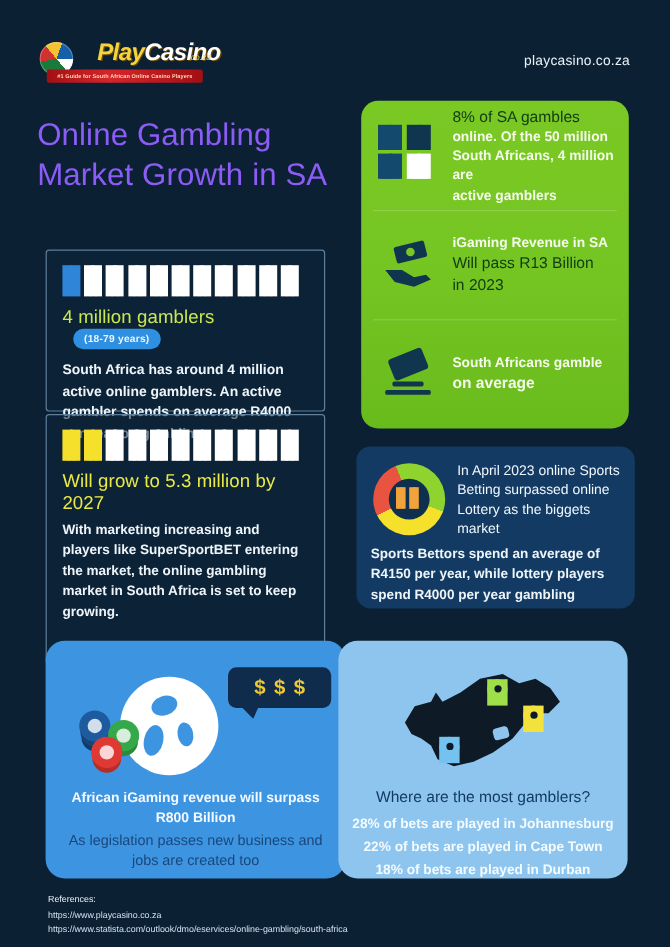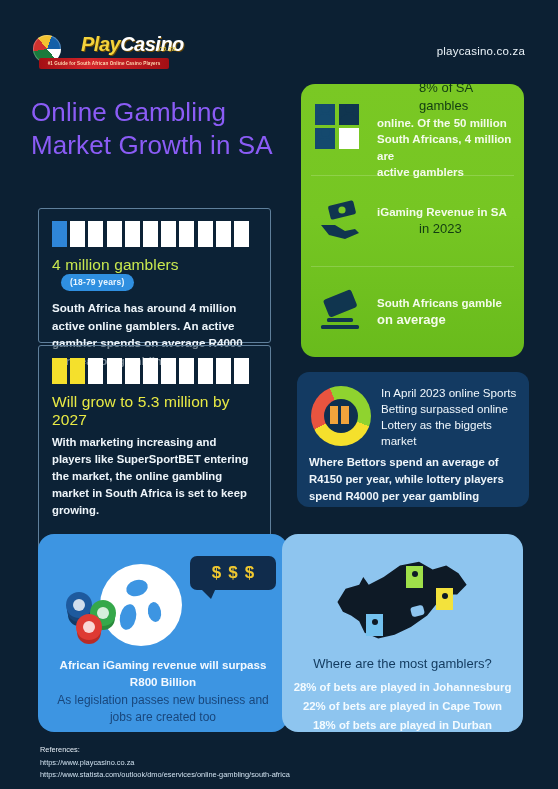--- a/index.html
+++ b/index.html
@@ -64,21 +64,21 @@
     overflow:hidden;
   }
   .green-row{ position:relative; height:91px; }
   .green-row + .green-row::before{
     content:""; position:absolute; left:10px; right:10px; top:0; height:1px;
     background:rgba(255,255,255,.18);
   }
   .green-icon{ position:absolute; left:14px; top:50%; transform:translateY(-50%); width:52px; height:52px; }
   .green-txt{ position:absolute; left:76px; right:8px; top:50%; transform:translateY(-50%); }
   .green-txt .l1{ font-size:11.5px; font-weight:bold; color:#f4fbea; line-height:1.42; }
-  .green-txt .l2{ font-size:13px; color:#123c12; line-height:1.4;margin-left:42px; }
+  .green-txt .l2{ font-size:13px; color:#123c12; line-height:1.4; }
   .green-txt .l3{ font-size:13px; font-weight:bold; color:#f4fbea; line-height:1.42; }
   .green-txt .big{ font-size:13.5px; color:#123c12; }
 
   .ppl{ position:relative; width:52px; height:46px; }
   .ppl i{ position:absolute; width:20px; height:21px; display:block; }
   .ppl i::before{ content:""; position:absolute; left:5.5px; top:0; width:9px; height:9px; border-radius:50%; background:inherit;}
   .ppl i::after{ content:""; position:absolute; left:1px; top:10px; width:18px; height:11px; border-radius:9px 9px 3px 3px; background:inherit;}
   .ppl .a{ left:0; top:0;  background:#14496e; }
   .ppl .b{ left:24px; top:0; background:#10354f; }
   .ppl .c{ left:0; top:24px; background:#14496e; }
@@ -244,20 +244,21 @@
         <svg viewBox="0 0 52 52" width="52" height="52">
           <g fill="#10354f">
             <rect x="14" y="8" width="26" height="14" rx="2" transform="rotate(-14 27 15)"></rect>
             <circle cx="27" cy="15" r="3.6" fill="#7ac824"></circle>
             <path d="M6 30 L20 30 L30 36 L40 34 L44 38 L30 44 L14 40 Z"></path>
           </g>
         </svg>
       </div>
       <div class="green-txt">
         <div class="l1">iGaming Revenue in SA</div>
+        <div class="l2">Will pass R13 Billion</div>
         <div class="l2">in 2023</div>
       </div>
     </div>
 
     <div class="green-row">
       <div class="green-icon">
         <svg viewBox="0 0 52 52" width="52" height="52">
           <g fill="#10354f">
             <rect x="10" y="8" width="30" height="19" rx="3" transform="rotate(-22 25 17)"></rect>
             <rect x="12" y="32" width="26" height="4" rx="1.6"></rect>
@@ -312,21 +313,21 @@
   </div>
 
   <div class="donut-card">
     <div class="donut">
       <div class="figs">
           <i class="f1"></i>
           <i class="f2"></i>
         </div>
     </div>
     <div class="donut-head">In April 2023 online Sports Betting surpassed online Lottery as the biggets market</div>
-    <div class="donut-sub">Where Bettors spend an average of R4150 per year, while lottery players spend R4000 per year gambling</div>
+    <div class="donut-sub">Sports Bettors spend an average of R4150 per year, while lottery players spend R4000 per year gambling</div>
   </div>
 
   <div class="bot-left">
     <div class="bot-left-in">
       <div class="globe">
         <span class="c1"></span>
           <span class="c2"></span>
           <span class="c3"></span>
       </div>
       <div class="chips">

